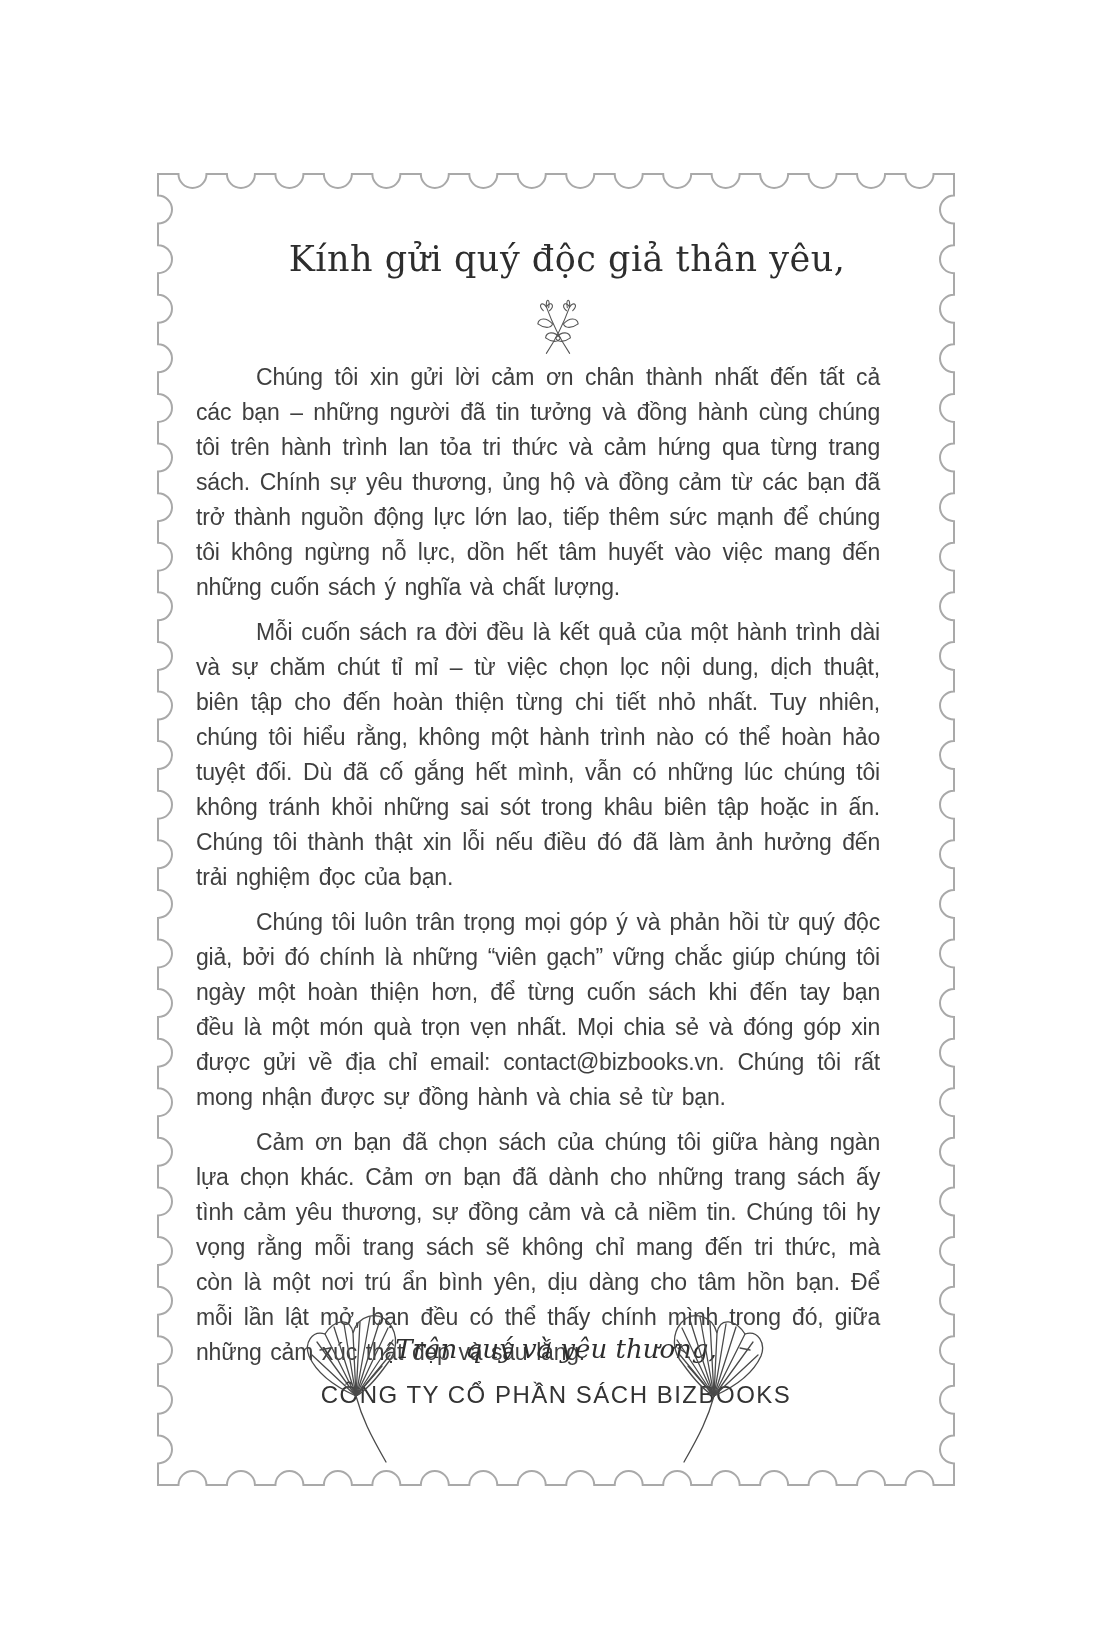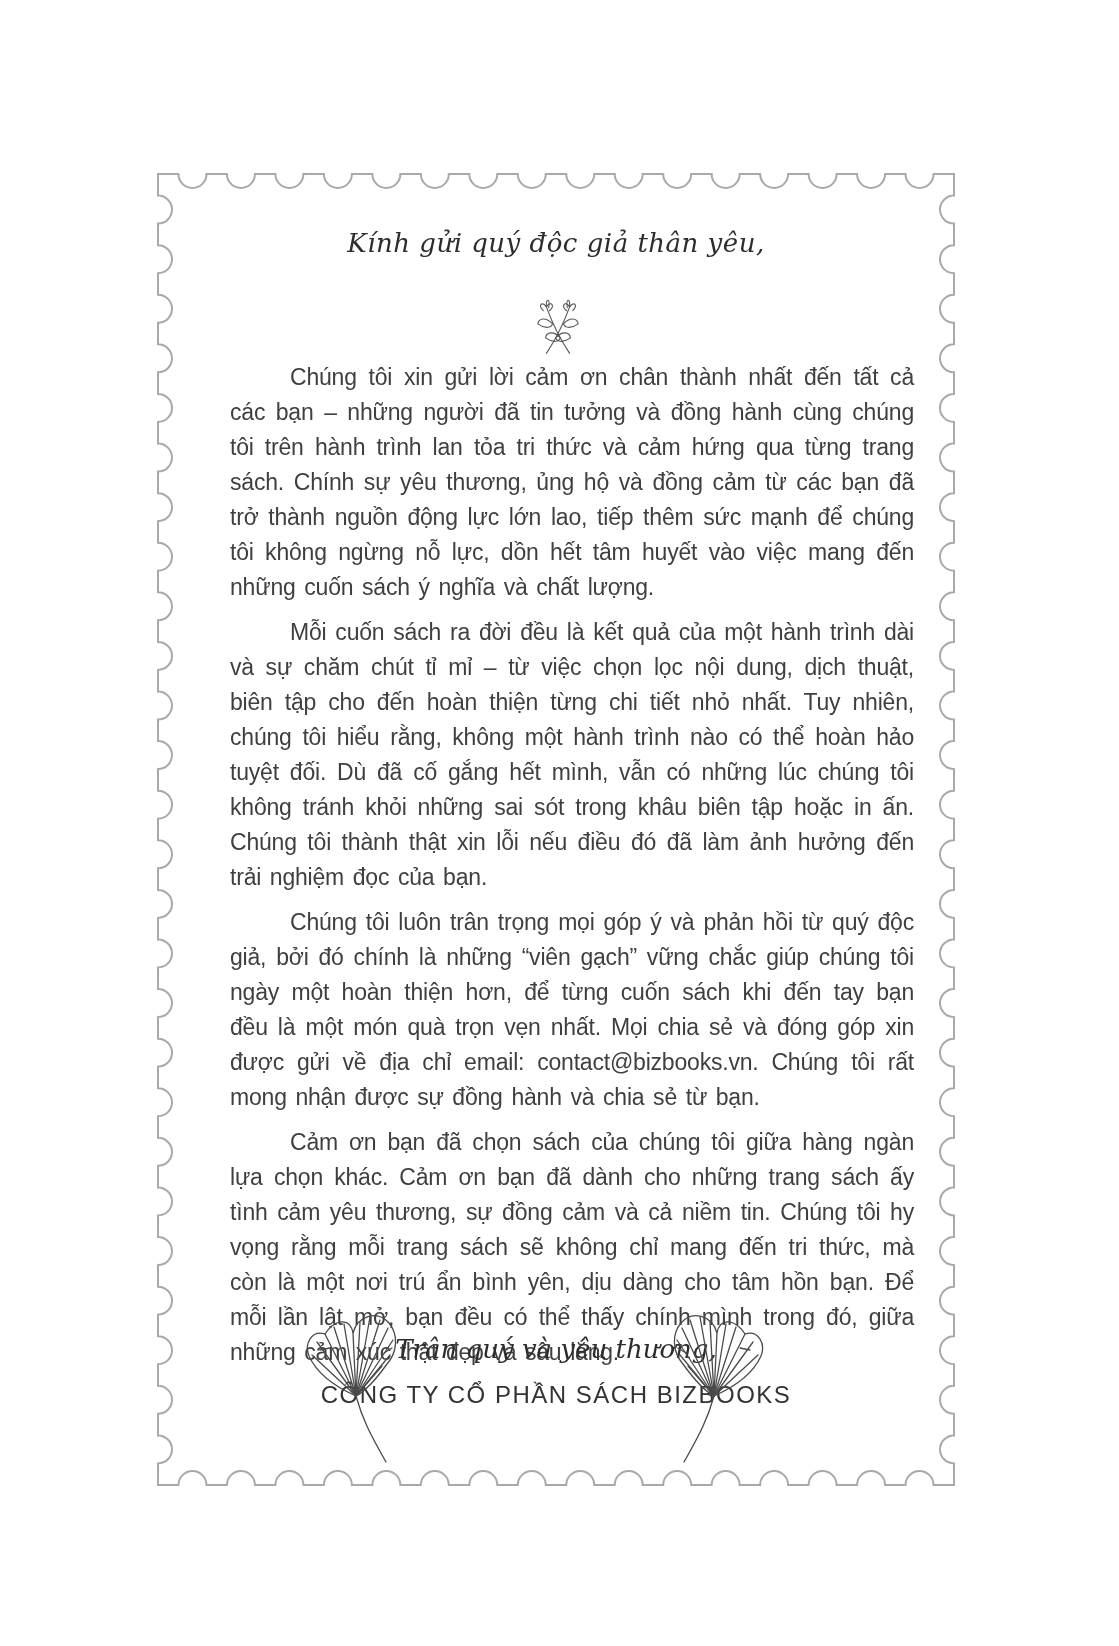--- a/index.html
+++ b/index.html
@@ -16,39 +16,38 @@
   
   .stamp {
     position: absolute; left: 157px; top: 173px;
     overflow: visible;
   }
   .stamp path { fill: none; stroke-width: 2px; }
 
   
   .title {
     position: absolute; left: 214px; top: 228px; width: 684px;
-    margin: 0;
+    margin: 11px;
     text-align: center;
     font-family: "DejaVu Serif", serif;
-    font-style: italic;
     font-weight: normal;
-    font-size: 26px;
+    font-size: 35px;
     letter-spacing: 0.5px;
     color: #2d2d2d;
   }
 
   
   .ornament {
     position: absolute; left: 515px; top: 296px;
     width: 86px; height: 62px;
   }
 
   
   .bodytext {
-    position: absolute; left: 230px; top: 360px; width: 684px;
+    position: absolute; left: 196px; top: 360px; width: 684px;
   }
   .bodytext p {
     margin: 0 0 10px 0;
     font-size: 23px;
     line-height: 35px;
     text-align: justify;
     text-indent: 60px;
     word-spacing: 2.5px;
     letter-spacing: -0.2px;
     color: #3f3f3f;

